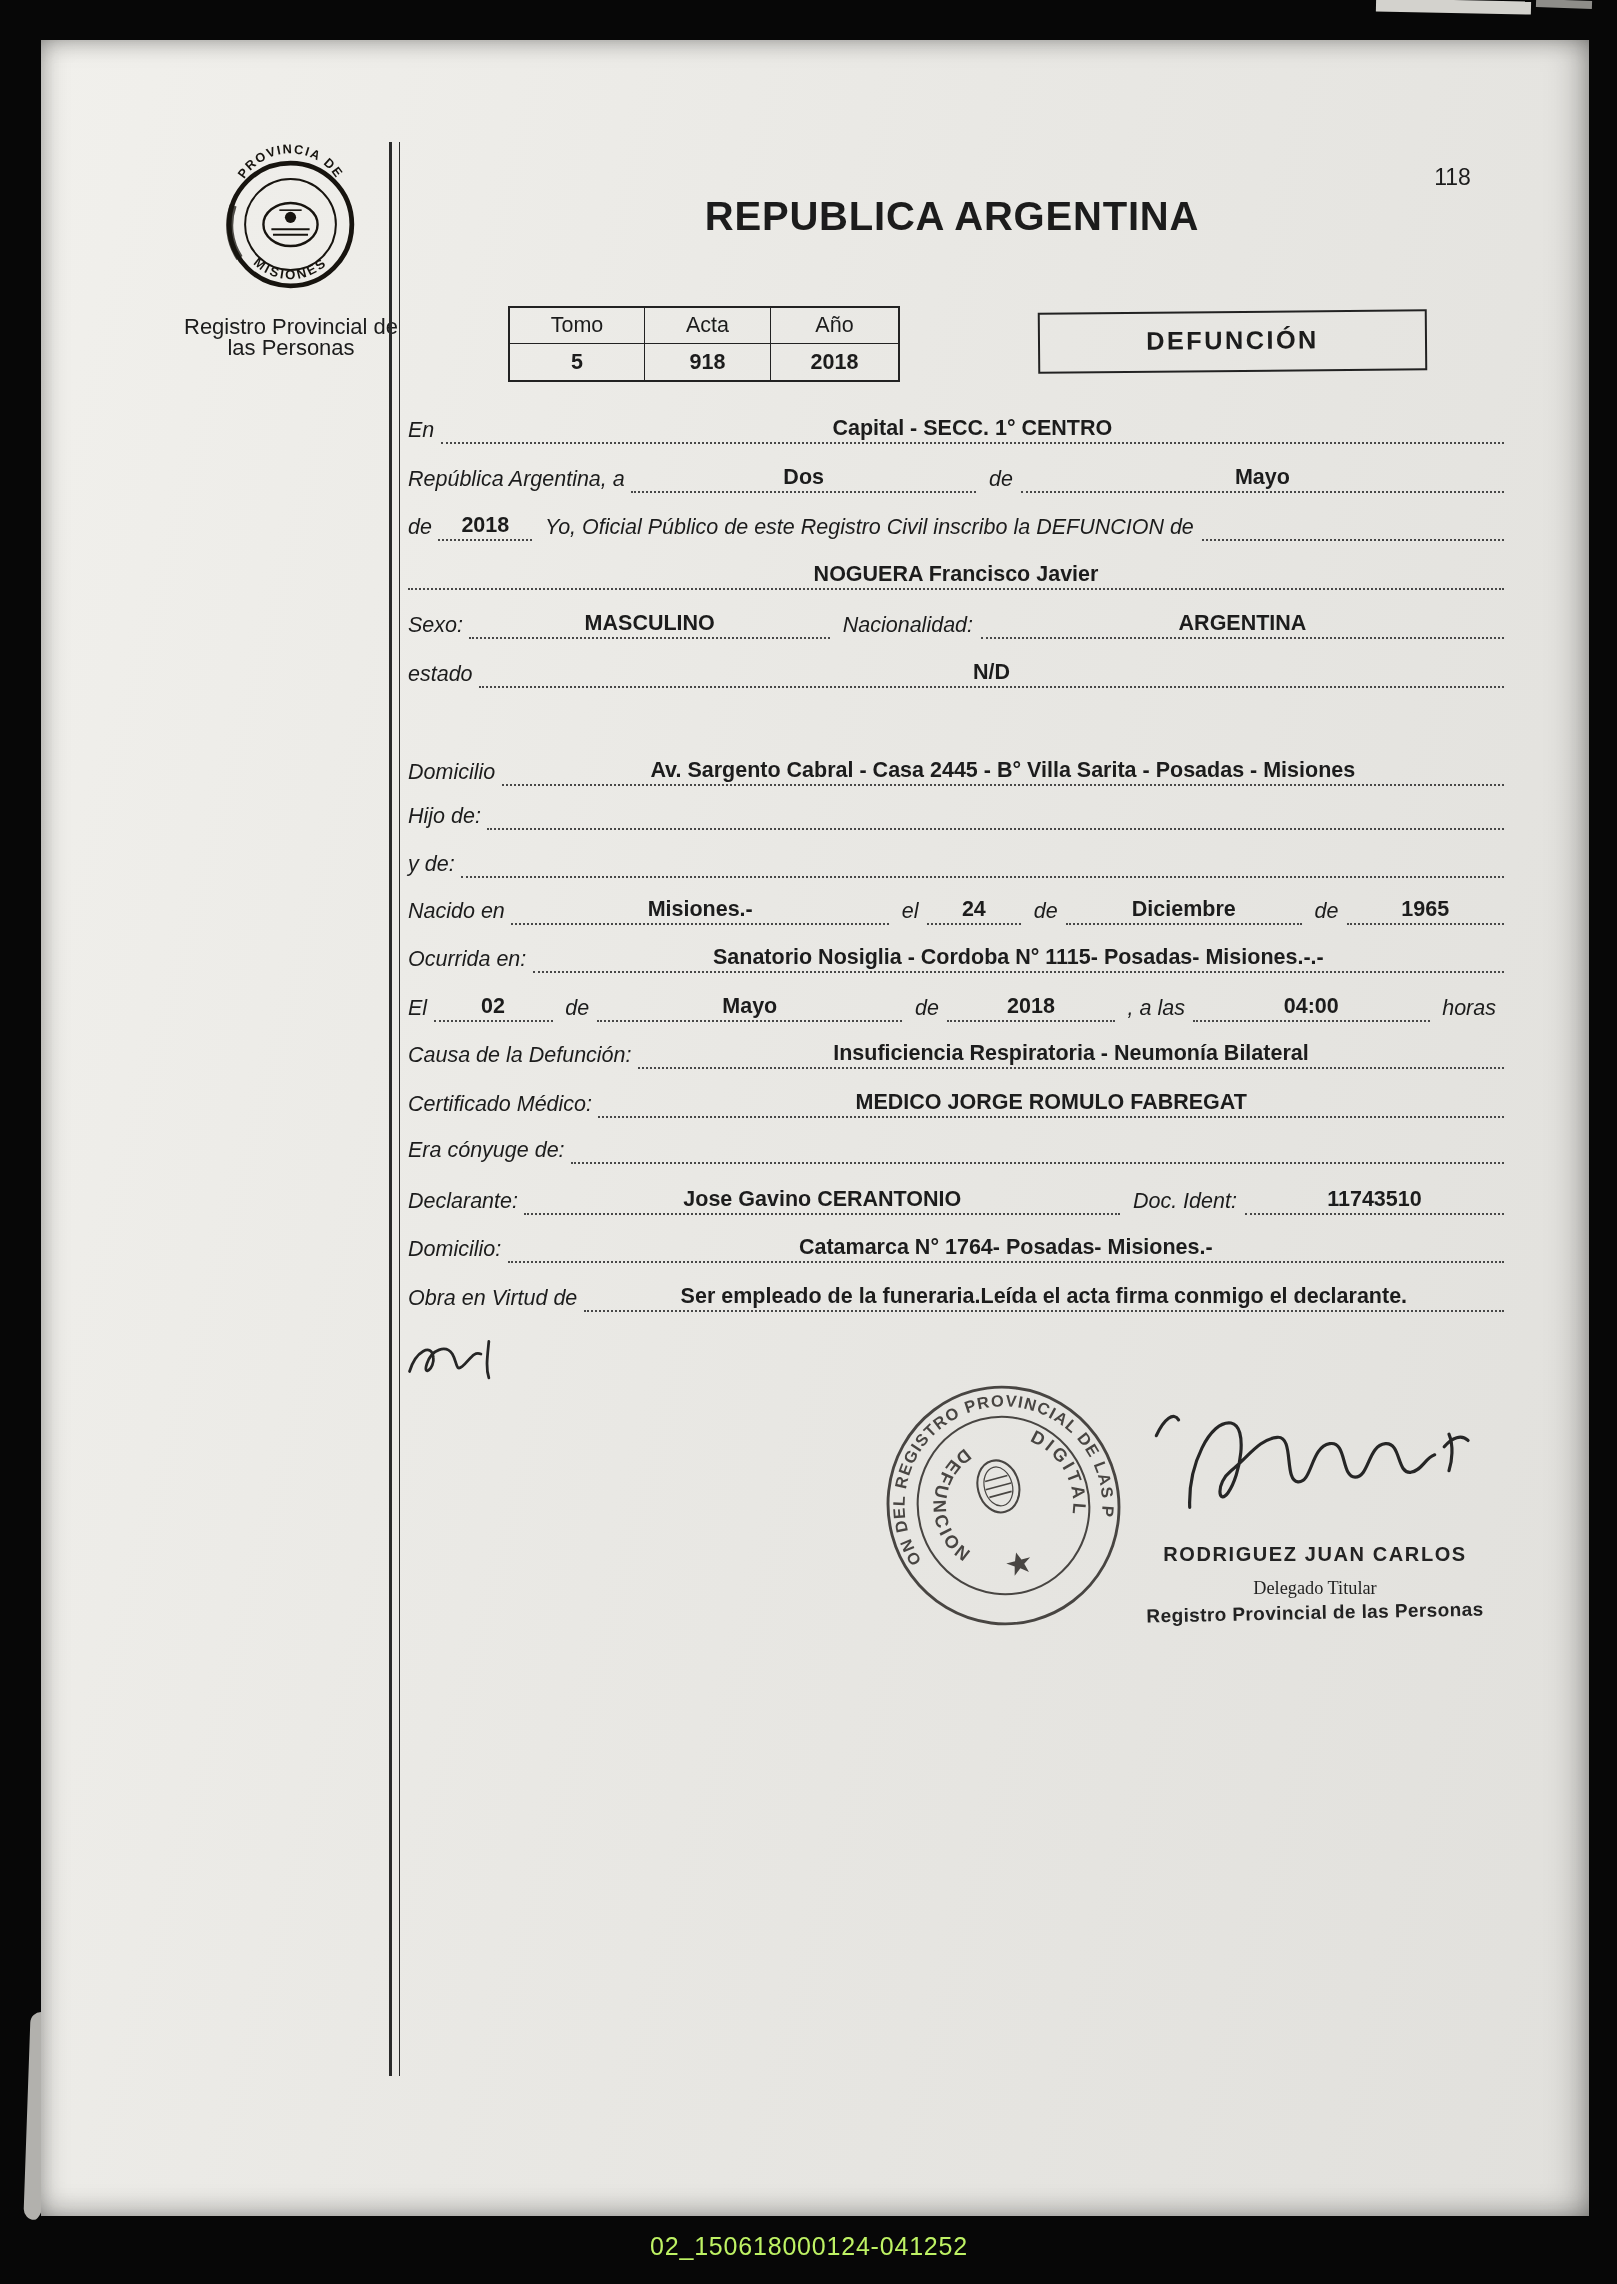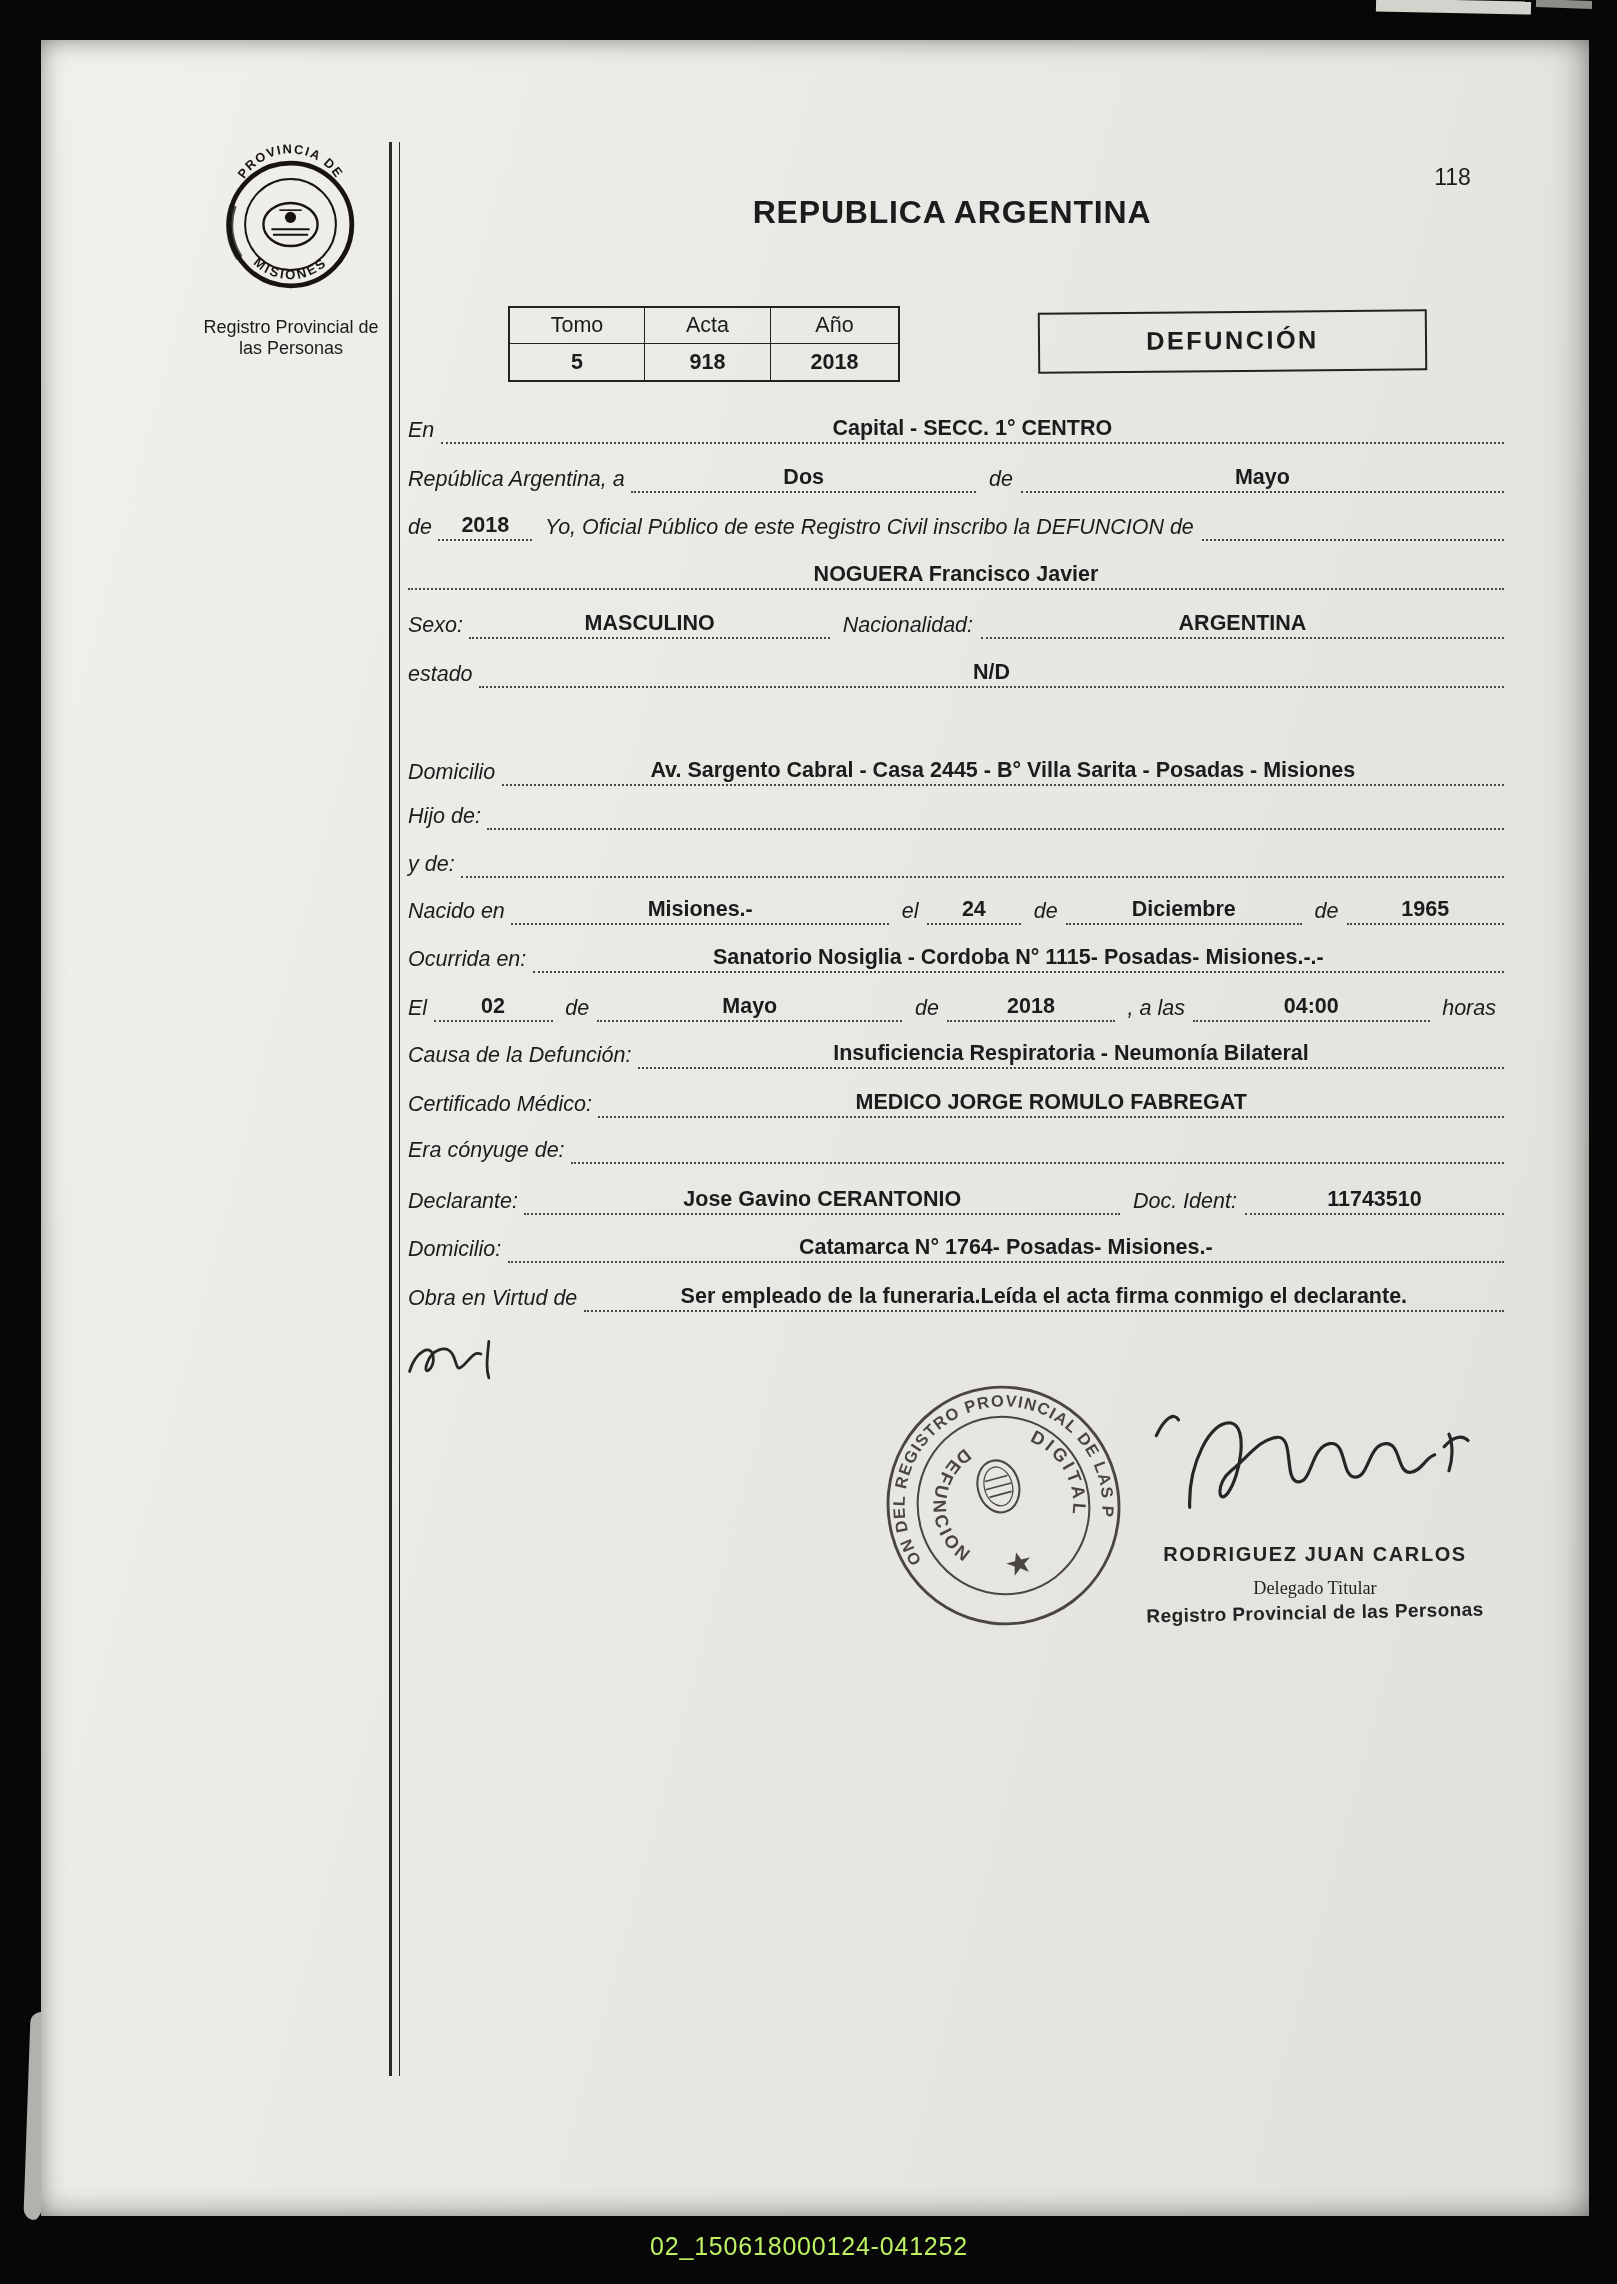--- a/index.html
+++ b/index.html
@@ -15,22 +15,22 @@
                inset -17.5px 0 37px -12.7px rgba(0,0,0,.34),
                inset 0 -14.3px 32px -14.3px rgba(0,0,0,.22),
                inset 0 11px 24px -12.7px rgba(0,0,0,.20);
   }
   .stack-top{position:absolute;left:1376px;top:0;width:155px;height:12.7px;background:#d3d2cd;transform:rotate(1.2deg);}
   .stack-top2{position:absolute;left:1536px;top:0;width:56px;height:8px;background:#8e8d89;transform:rotate(2deg);}
   .curl{position:absolute;left:27px;top:2012px;width:27px;height:208px;background:#b2b1ad;
         border-radius:12.7px 70% 70% 12.7px/12.7px 50% 50% 12.7px;transform:rotate(2deg);}
   .pagenum{position:absolute;left:1352px;top:124px;width:119px;text-align:center;font-size:23px;}
   .title{position:absolute;left:414px;top:154px;width:994px;text-align:center;
-         font-size:32px;font-weight:bold;letter-spacing:0.8px;}
-  .sealcap{position:absolute;left:119px;top:277px;width:262px;text-align:center;font-size:18px;line-height:20.7px;}
+         font-size:40px;font-weight:bold;letter-spacing:0.8px;}
+  .sealcap{position:absolute;left:119px;top:277px;width:262px;text-align:center;font-size:22px;line-height:20.7px;}
   .rec{position:absolute;left:467px;top:266px;display:grid;
        grid-template-columns:135px 126px 127px;grid-auto-rows:36px;border:2.4px solid #222;background:transparent;}
   .rec .c{border-right:1.6px solid #222;border-bottom:1.6px solid #222;
           display:flex;align-items:center;justify-content:center;font-size:21.5px;}
   .rec .c:nth-child(3n){border-right:none;}
   .rec .c:nth-child(n+4){border-bottom:none;font-weight:bold;}
   .defbox{position:absolute;left:997px;top:271px;width:385px;height:57px;border:2.4px solid #222;
           text-align:center;line-height:54px;font-size:25.4px;font-weight:bold;letter-spacing:2.4px;
           transform:rotate(-0.5deg);}
   .vrule{position:absolute;left:348px;top:102px;width:7.2px;height:1934px;

